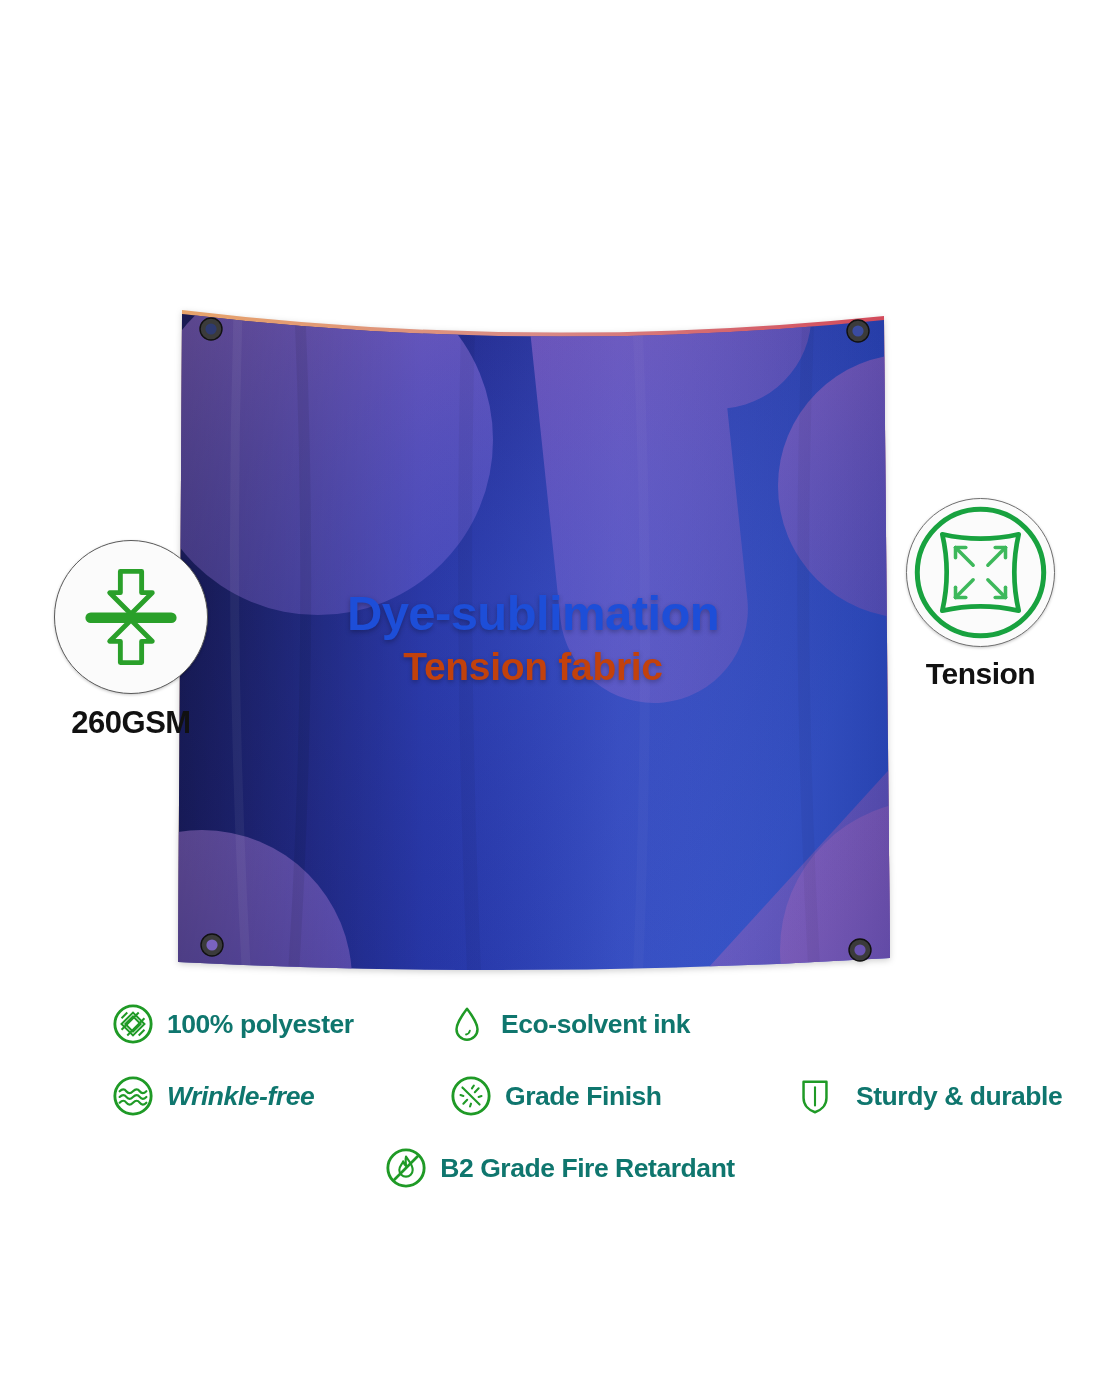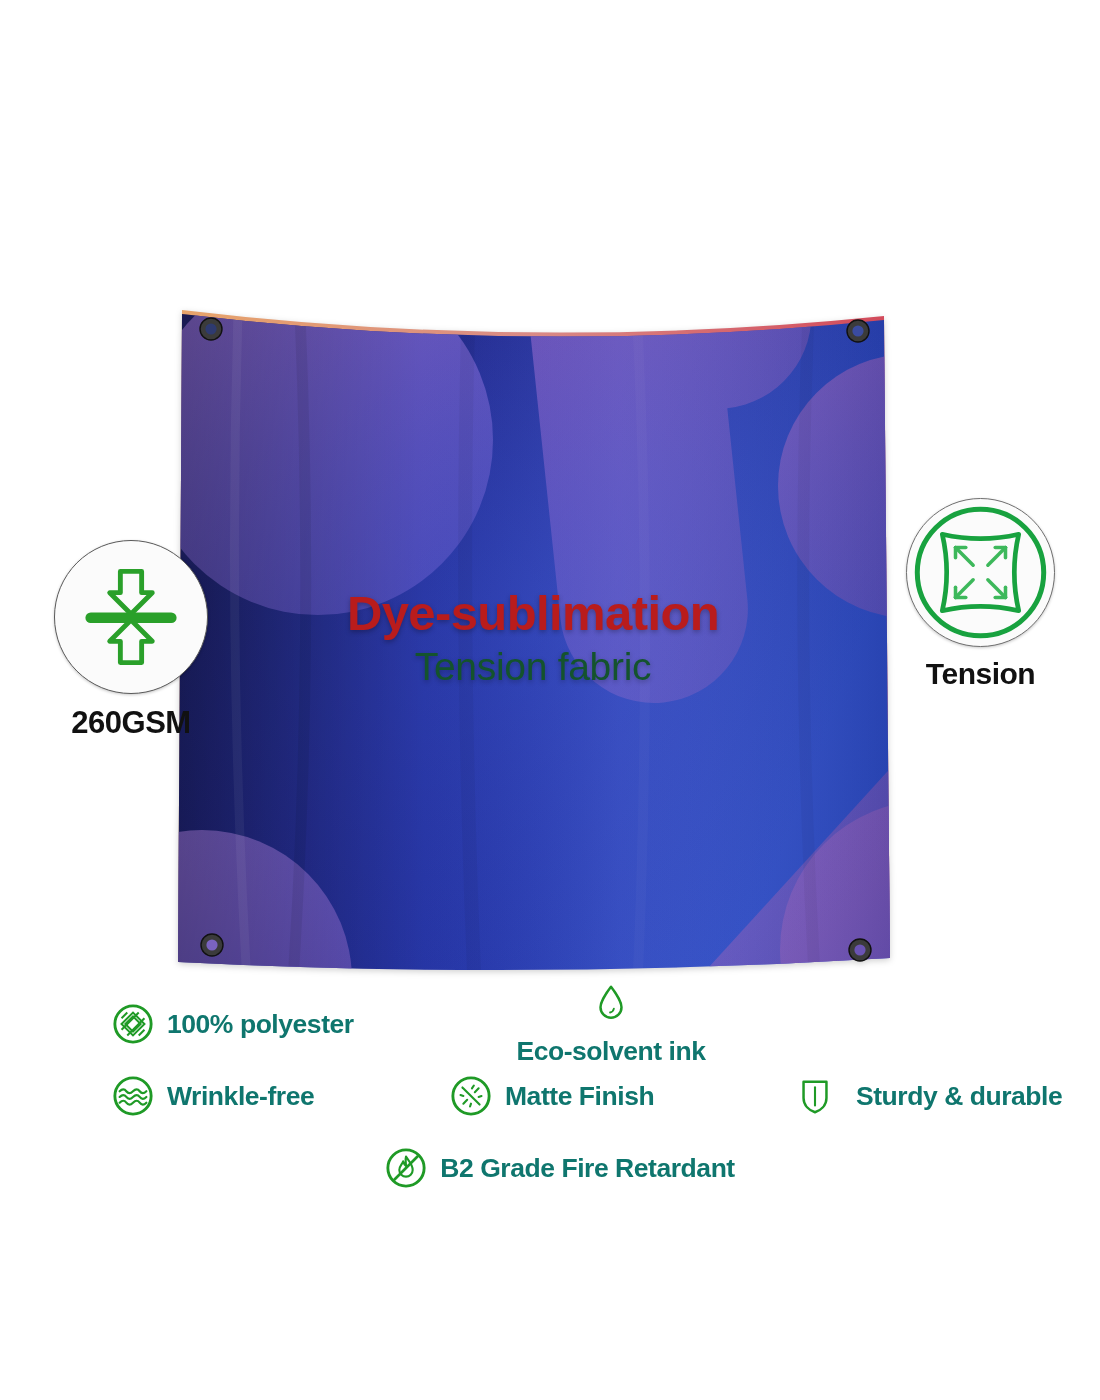--- a/index.html
+++ b/index.html
@@ -34,32 +34,32 @@
   #banner-text {
     position: absolute;
     left: 0;
     right: 0;
     top: 298px;
     text-align: center;
     pointer-events: none;
   }
   #banner-title {
     display: block;
-    color: #b91c1c;
+    color: #1d4ed8;
     font-size: 49px;
     font-weight: 700;
     letter-spacing: -0.6px;
     line-height: 1.06;
     text-shadow: 0 2px 5px rgba(0,0,0,0.28);
   }
   #banner-subtitle {
     display: block;
-    color: #14532d;
+    color: #c2410c;
     font-size: 39px;
-    font-weight: 400;
+    font-weight: 700;
     letter-spacing: -0.3px;
     line-height: 1.4;
     text-shadow: 0 2px 5px rgba(0,0,0,0.28);
   }
 
   
   .badge-group {
     position: absolute;
     text-align: center;
   }
@@ -122,24 +122,24 @@
     font-weight: 800;
     color: #0f766e;
     letter-spacing: -0.45px;
     white-space: nowrap;
   }
 
   
   .col-a { margin-left: 112px; width: 330px; }
   .col-b { width: 330px; }
   .col-c { }
-  #feature-row-2 .col-a { margin-left: 112px; }
+  #feature-row-2 .col-a { margin-left: 112px; font-style: italic; }
   #feature-row-2 .col-b { margin-left: 8px; }
   #feature-row-2 .col-c { margin-left: 14px; gap: 20px; }
-  #feature-row-1 .col-b { margin-left: 4px; flex-direction: column; }
+  #feature-row-1 .col-b { margin-left: 4px; }
   #feature-row-1 .col-c { margin-left: 8px; }
   #feature-row-3 .col-fire { margin-left: 20px; }
 </style>
 </head>
 <body>
 
 <div id="banner-stage">
   <svg class="banner-svg" viewBox="0 0 730 700" preserveAspectRatio="none">
     <defs>
       <clipPath id="bannerClip">
@@ -314,21 +314,21 @@
         <g stroke="#1f9a26" stroke-width="2.2" fill="none" stroke-linecap="round">
           <path d="M13,13 L31,31"></path>
           <path d="M30,14 L26,18"></path>
           <path d="M14,30 L18,26"></path>
           <path d="M25,11 L23,14"></path>
           <path d="M33,22 L30,23"></path>
           <path d="M11,21 L14,22"></path>
           <path d="M21,33 L22,30"></path>
         </g>
       </svg>
-      <span class="feature-label">Matte Finish</span>
+      <span class="feature-label">Grade Finish</span>
     </div>
 
     <div class="feature-item col-c">
       <svg class="feature-icon" viewBox="0 0 44 44">
         <path d="M10,7 L34,7 L34,24 C34,32 28,37 22,39 C16,37 10,32 10,24 Z" fill="none" stroke="#1f9a26" stroke-width="2.6" stroke-linejoin="round"></path>
         <path d="M22,13 L22,32" stroke="#1f9a26" stroke-width="2.2" stroke-linecap="round"></path>
       </svg>
       <span class="feature-label">Sturdy &amp; durable</span>
     </div>
   </div>

